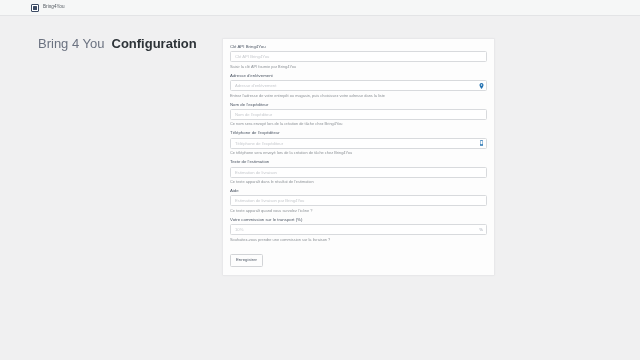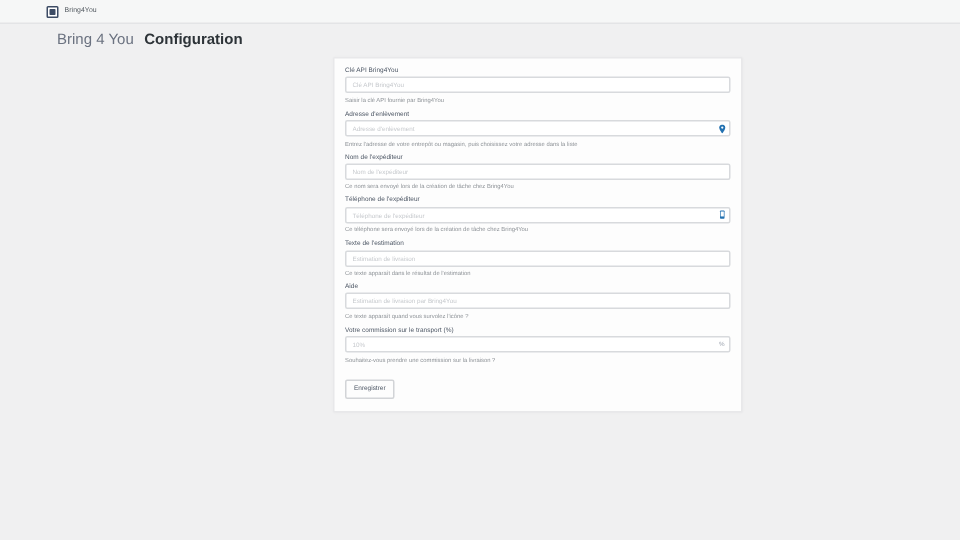--- a/index.html
+++ b/index.html
@@ -54,30 +54,31 @@
 
   
   .topnav {
     padding: 6px 0 0 38px;
     display: flex;
     align-items: baseline;
     gap: 7px;
     white-space: nowrap;
   }
   .topnav-brand {
-    font-size: 10px;
+    font-size: 13px;
     color: #6b7280;
     line-height: 1;
     text-align: right;
   }
   .topnav-page {
-    font-size: 10px;
+    font-size: 13px;
     color: #2d3338;
     font-weight: 600;
     line-height: 1;
+    margin-top: 15px;
   }
 
   
   .card-wrap {
     position: absolute;
     left: 222px;
     top: 38px;
     width: 273px;
   }
   .card {

